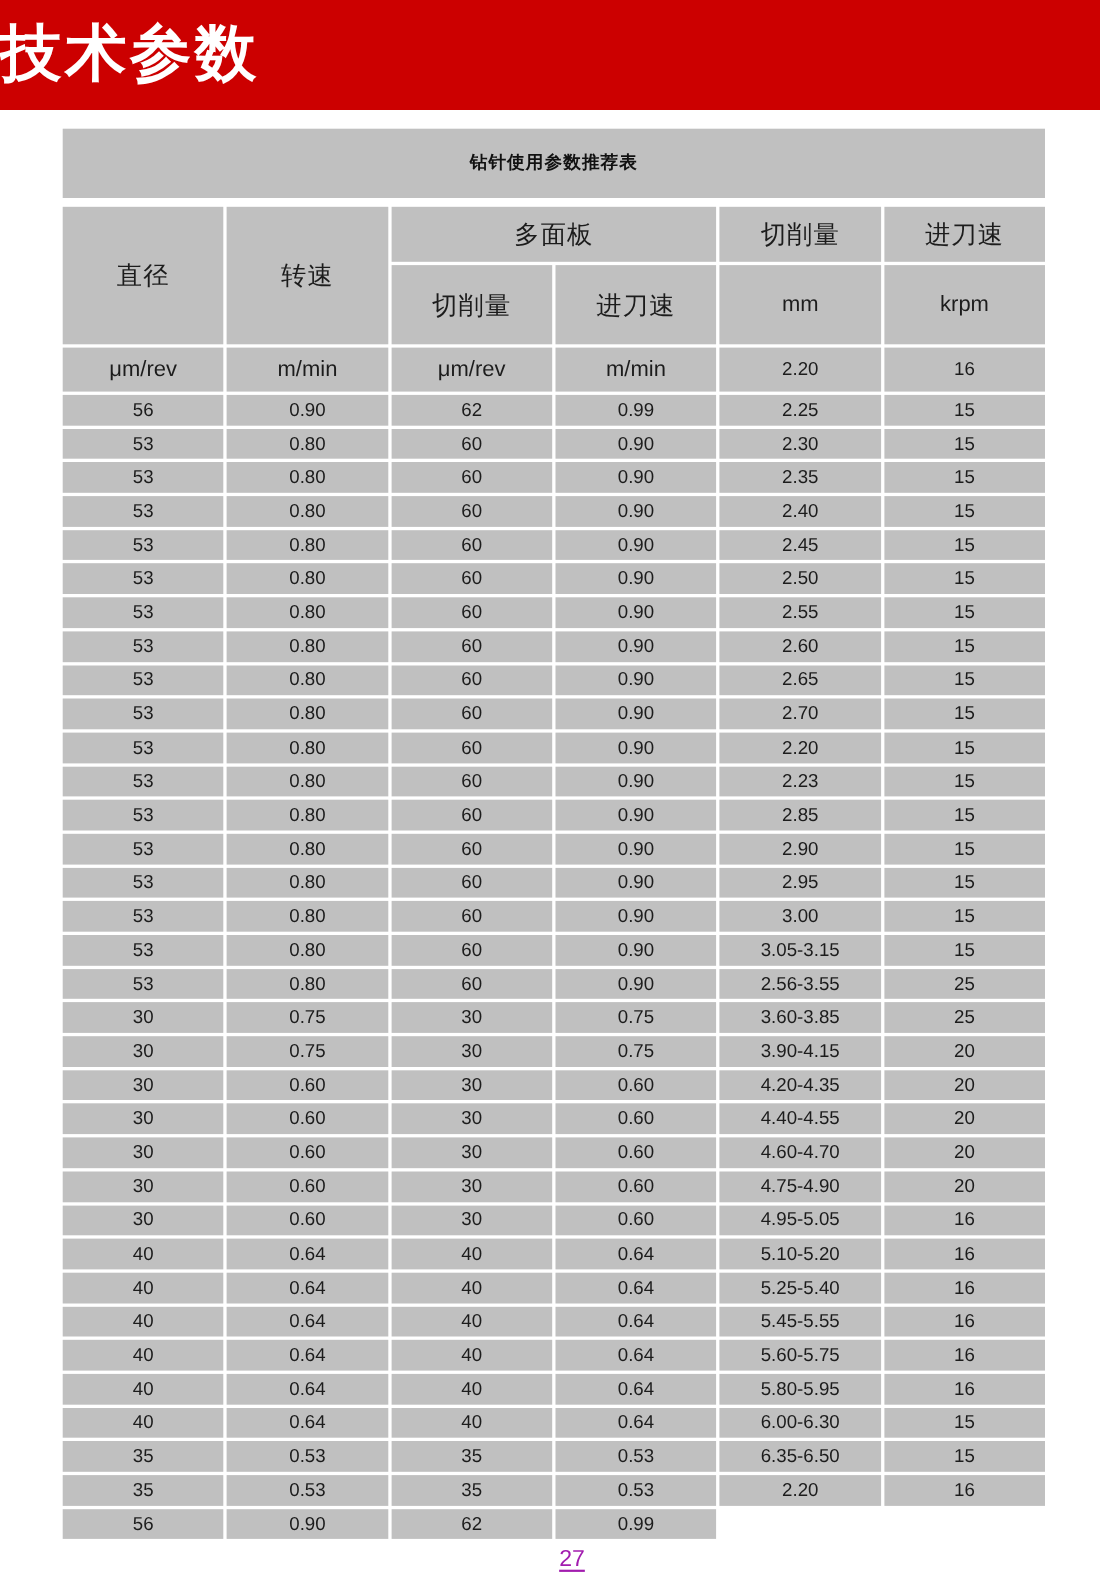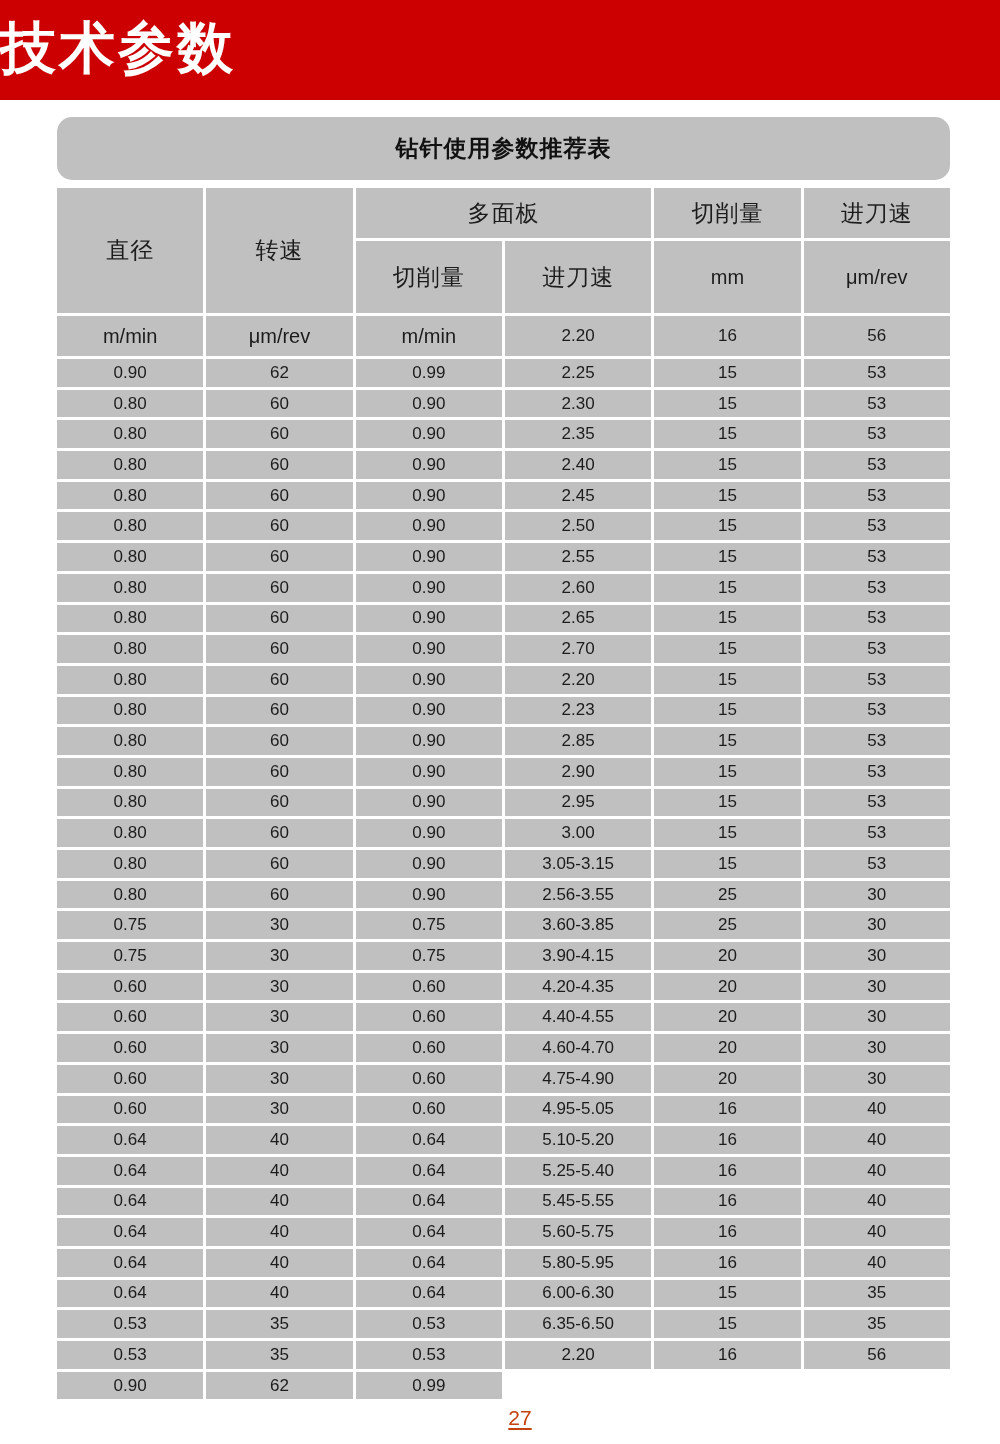--- a/index.html
+++ b/index.html
@@ -26,23 +26,22 @@
     padding-bottom: 4px;
   }
   .table-area {
     position: absolute; left: 57px; top: 117px;
     width: 893px;
   }
   .table-title {
     background: #c0c0c0;
     height: 63px;
     display: flex; align-items: center; justify-content: center;
-    font-size: 23px; font-weight: bold; color: #111111;
+    font-size: 16px; font-weight: bold; color: #111111;
     letter-spacing: 1px;
-    border-radius: 15px;
   }
   .grid {
     margin-top: 8px;
     display: grid;
     grid-template-columns: repeat(6, 1fr);
     grid-template-rows: 50px 72px 40px;
     grid-auto-rows: 27.7px;
     gap: 3px;
   }
   .cell {
@@ -54,21 +53,21 @@
   }
   .hdr  { font-size: 23px; letter-spacing: 1px; }
   .unit { font-size: 20px; }
   .data { font-size: 17px; }
   .rowspan2 { grid-row: span 2; font-family: Liberation Serif, serif; }
   .colspan2 { grid-column: span 2; }
   .pagenum {
     position: absolute; left: 0; top: 1406px;
     width: 1000px;
     text-align: center;
-    font-size: 21px; color: #c2410c; padding-left: 40px;
+    font-size: 21px; color: #a21caf; padding-left: 40px;
   }
   .pagenum span { text-decoration: underline; text-underline-offset: 3px; }
 </style>
 </head>
 <body>
 
 <div class="banner">
   <div class="banner-title">技术参数</div>
 </div>
 
@@ -80,20 +79,21 @@
     <div class="cell hdr rowspan2">直径</div>
     <div class="cell hdr rowspan2">转速</div>
     <div class="cell hdr colspan2">多面板</div>
 
     <div class="cell hdr">切削量</div>
     <div class="cell hdr">进刀速</div>
     <div class="cell hdr">切削量</div>
     <div class="cell hdr">进刀速</div>
 
     <div class="cell unit">mm</div>
+    <div class="cell unit">krpm</div>
     <div class="cell unit">μm/rev</div>
     <div class="cell unit">m/min</div>
     <div class="cell unit">μm/rev</div>
     <div class="cell unit">m/min</div>
 
   <div class="cell data">2.20</div>
       <div class="cell data">16</div>
       <div class="cell data">56</div>
       <div class="cell data">0.90</div>
       <div class="cell data">62</div>

